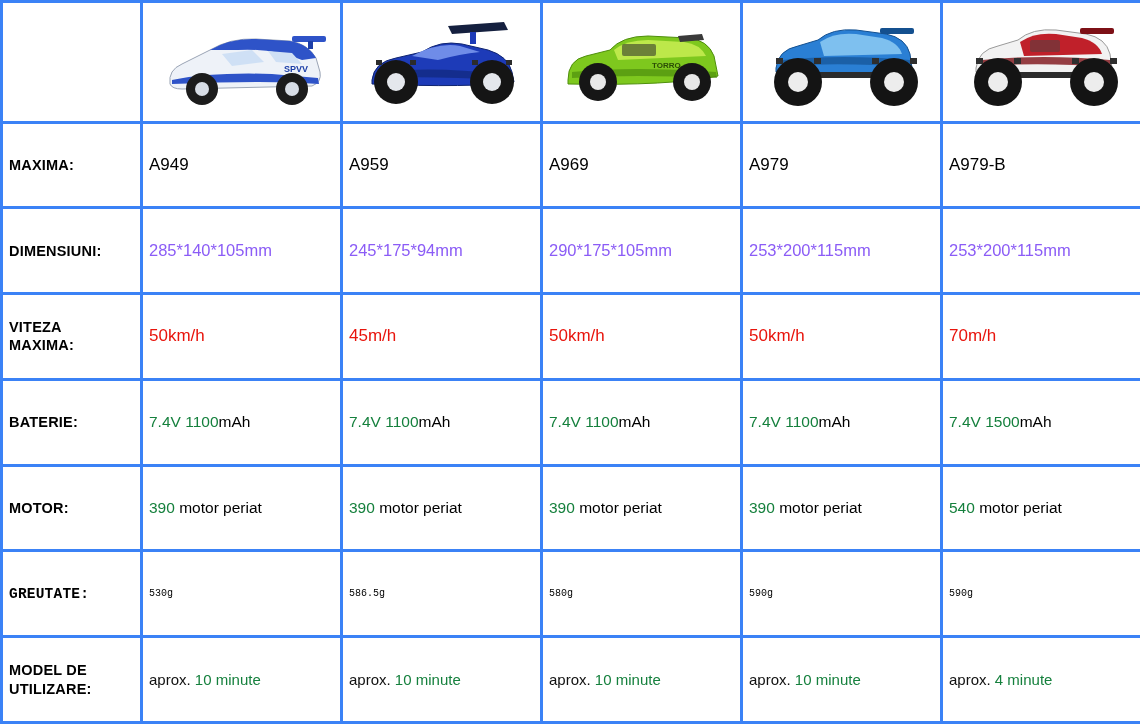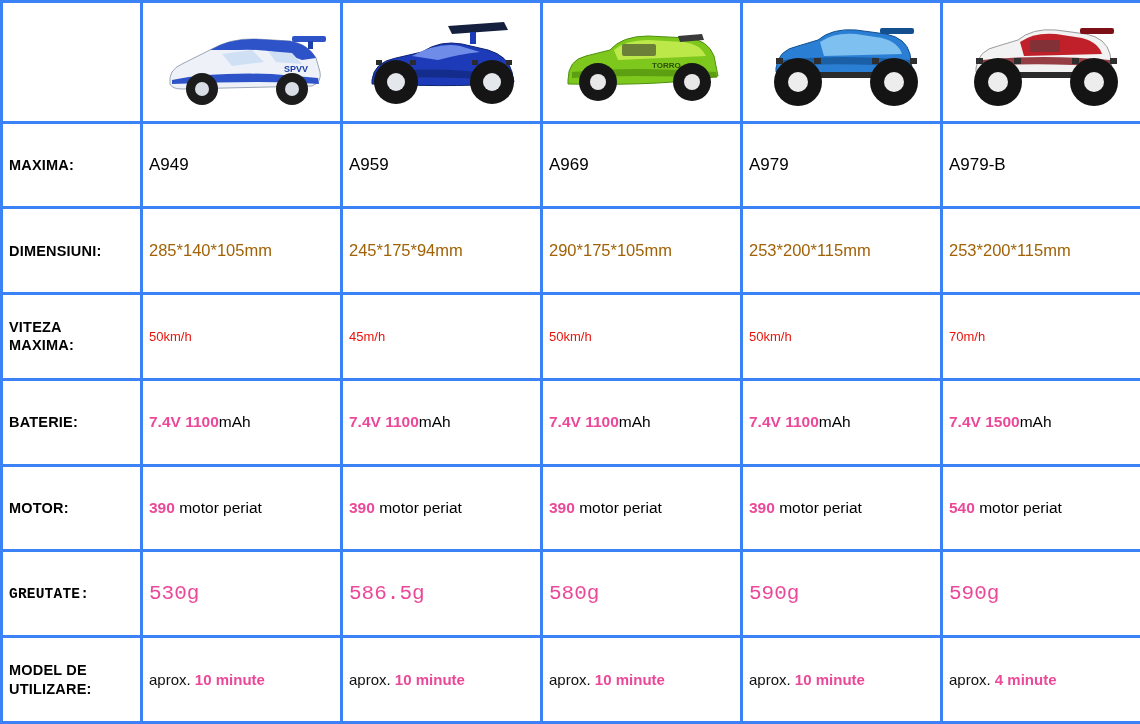--- a/index.html
+++ b/index.html
@@ -41,26 +41,26 @@
     font-weight: bold;
     font-size: 14.5px;
     line-height: 1.25;
     letter-spacing: .2px;
   }
 
   .model-name {
     font-weight: normal;
     font-size: 17px;
   }
-  .red { color: #ec4899; font-weight: bold; }
-  .dim-val { color: #a16207; font-size: 16.5px; }
-  .speed-val { color: #e8140c; font-size: 13px; }
+  .red { color: #15803d; }
+  .dim-val { color: #8b5cf6; font-size: 16.5px; }
+  .speed-val { color: #e8140c; font-size: 17px; }
   .batt-val { font-size: 15.5px; }
   .motor-val { font-size: 15.5px; }
-  .weight-val { font-size: 21px; color: #ec4899; }
+  .weight-val { font-size: 10px; color: #000000; }
   .time-val { font-size: 15px; color: #111; }
 
   .imgcell { position: relative; }
   .carwrap {
     width: 100%; height: 112px;
     display: flex; align-items: center; justify-content: center;
   }
   .carwrap svg { display: block; }
   .blankcell { background: #fff; }
 </style>

